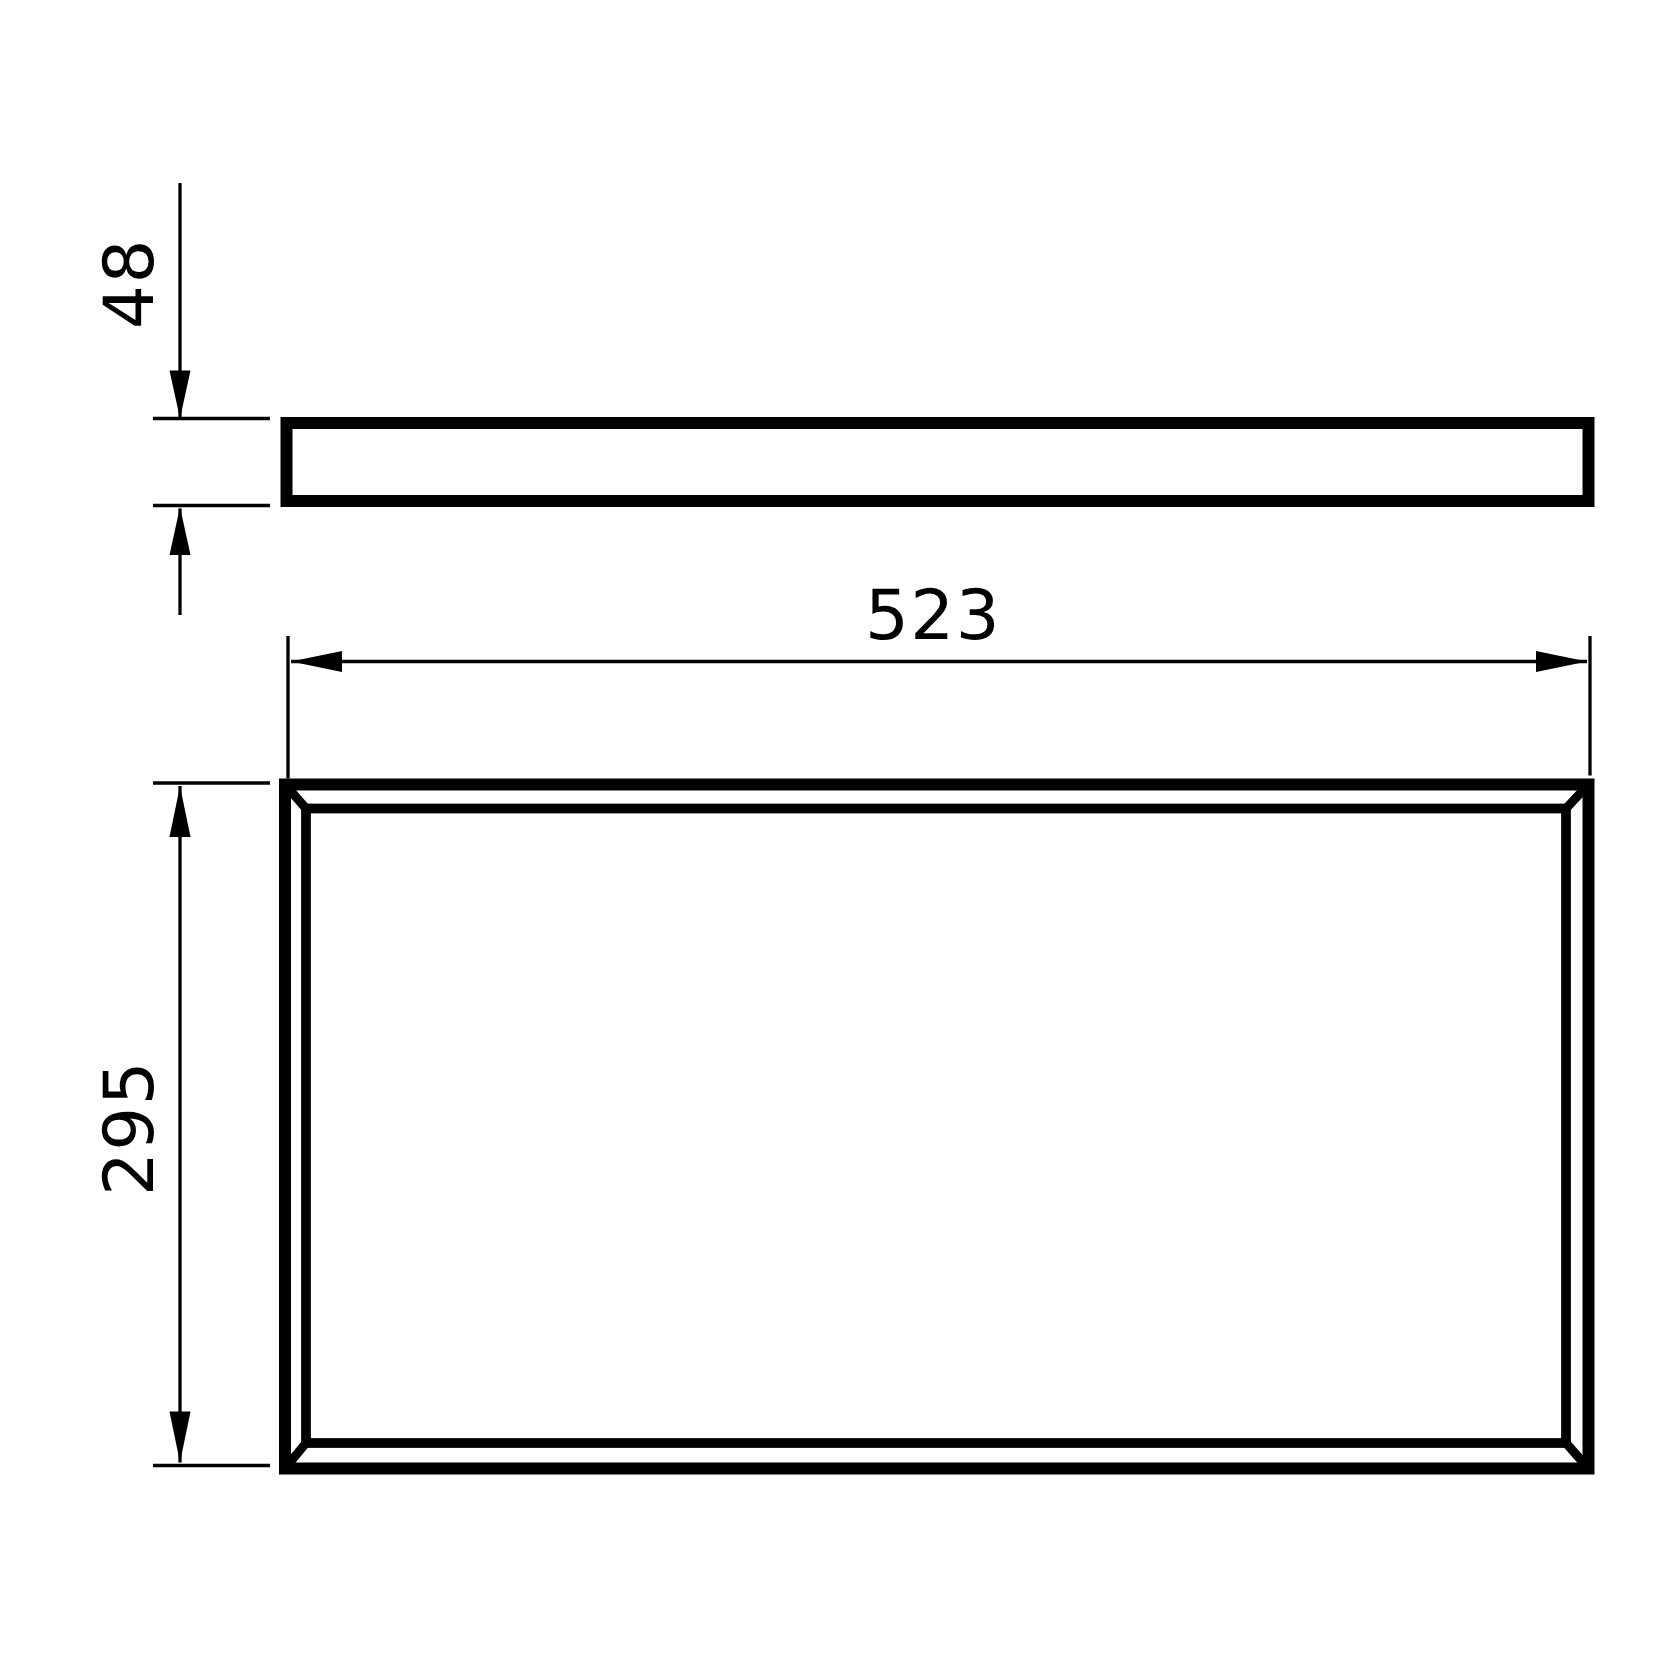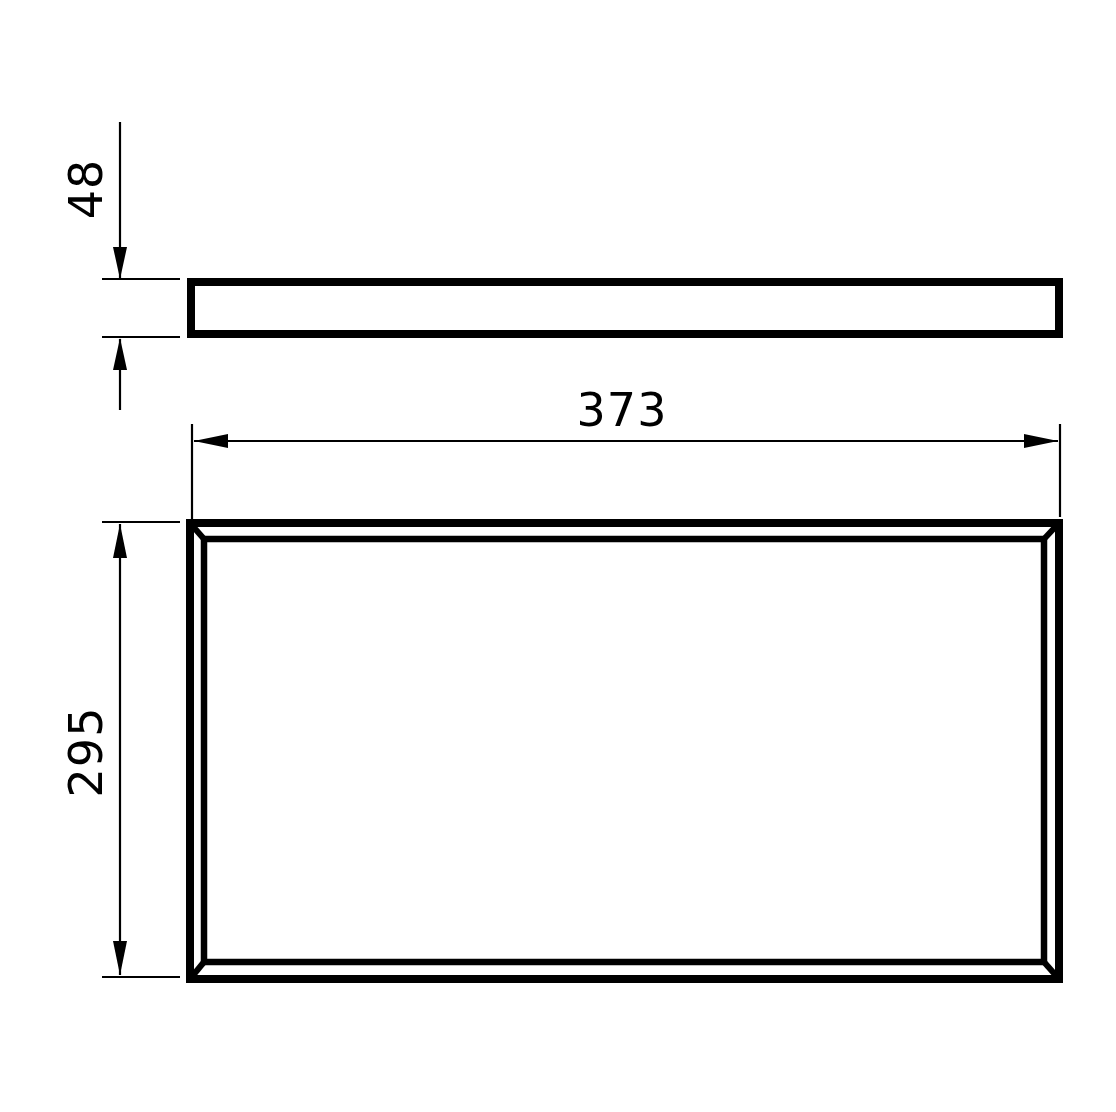--- a/index.html
+++ b/index.html
@@ -69,17 +69,17 @@
 
     <line x1="102" y1="522" x2="180" y2="522" stroke="#000000" stroke-width="2.2"></line>
     <line x1="102" y1="977" x2="180" y2="977" stroke="#000000" stroke-width="2.2"></line>
     <line x1="120" y1="524" x2="120" y2="975" stroke="#000000" stroke-width="2.2"></line>
     <polygon points="120,524 113,558 127,558" fill="#000000"></polygon>
     <polygon points="120,975 113,941 127,941" fill="#000000"></polygon>
   </svg>
 
   <span class="dim-label vertical" style="left:86px; top:189px;">48</span>
 
-  <span class="dim-label horizontal" style="left:622px; top:410px;">373</span>
+  <span class="dim-label horizontal" style="left:622px; top:410px;">523</span>
 
   <span class="dim-label vertical" style="left:86px; top:752px;">295</span>
 
 </div>
 
 </body></html>

